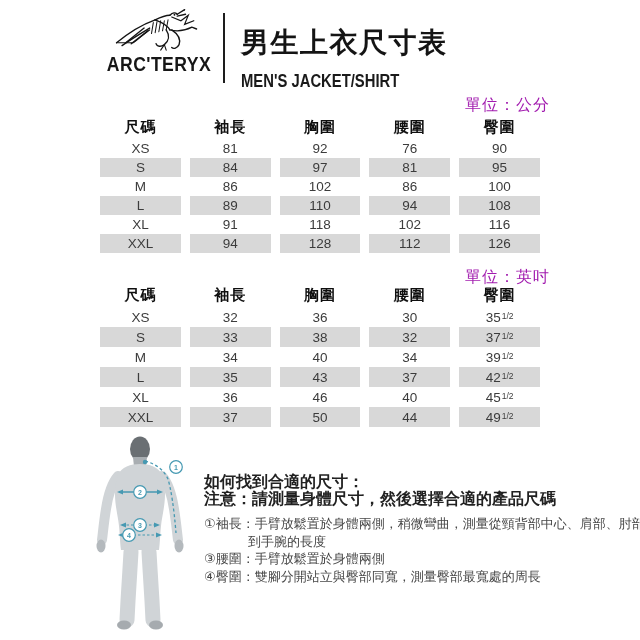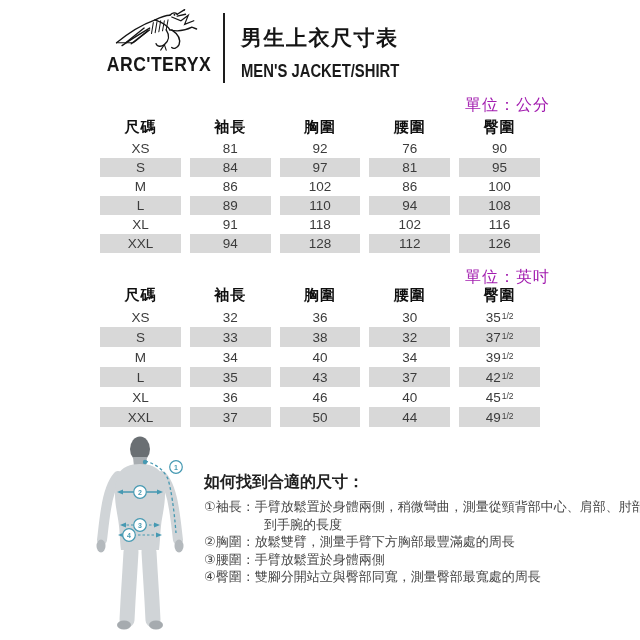--- a/index.html
+++ b/index.html
@@ -8,21 +8,21 @@
   #page { position:relative; width:640px; height:640px; background:#fff; overflow:hidden; }
 
   
   .logo-block { position:absolute; left:100px; top:6px; width:114px; text-align:left; }
   .logo-block svg { display:block; margin:0 auto; }
   .wordmark { margin-top:1px; font-size:20px; font-weight:700; color:#161616;
               letter-spacing:.5px; white-space:nowrap;
               transform:scaleX(.88); transform-origin:center; }
   .hdr-divider { position:absolute; left:223px; top:13px; width:2px; height:70px; background:#1d1d1d; }
   .titles { position:absolute; left:241px; top:24px; }
-  .title-zh { font-size:21px; font-weight:700; letter-spacing:1.5px; color:#141414; white-space:nowrap; }
+  .title-zh { font-size:28px; font-weight:700; letter-spacing:1.5px; color:#141414; white-space:nowrap; }
   .title-en { margin-top:8px; font-size:19px; font-weight:700; color:#1a1a1a; white-space:nowrap;
               transform:scaleX(.78); transform-origin:left; }
 
   
   .unit { position:absolute; left:100px; width:450px; text-align:right;
           font-size:16px; color:#a21caf; letter-spacing:1px; }
   .u1 { top:95px; }
   .u2 { top:267px; }
 
   
@@ -39,21 +39,21 @@
         font-size:13.5px; color:#3c3c3c; }
   .tr.shade .td { background:#d8d8d8; }
   sup.frac { font-size:8.5px; position:relative; top:-1px; margin-left:1px; color:#3c3c3c; }
 
   
   .figure-wrap { position:absolute; left:84px; top:436px; width:120px; height:198px; }
   .guide-text { position:absolute; left:204px; top:473px; width:404px; }
   .g-head { font-size:16px; font-weight:700; color:#212121; line-height:17px; white-space:nowrap; }
   .g-items { margin-top:8px; }
   .g-line { font-size:13px; color:#474747; line-height:17.5px; white-space:nowrap; }
-  .g-cont { margin-left:60px; }
+  .g-cont { margin-left:44px; }
 </style>
 </head>
 <body>
 
 <div id="page">
 
   <header>
     <div class="logo-block">
       <svg width="96" height="46" viewBox="0 0 100 50" fill="none" stroke="#141414" stroke-width="1.5" stroke-linecap="round">
         <path d="M6,40 C18,30 34,20 48,15"></path>
@@ -252,22 +252,22 @@
         <circle cx="56" cy="89" r="6.3" fill="#ffffff" stroke="#4699b2" stroke-width="1.2"></circle>
         <text x="56" y="91.5" fill="#4699b2">3</text>
         <circle cx="45" cy="99" r="6.3" fill="#ffffff" stroke="#4699b2" stroke-width="1.2"></circle>
         <text x="45" y="101.5" fill="#4699b2">4</text>
       </g>
     </svg>
   </div>
 
   <div class="guide-text">
     <div class="g-head">如何找到合適的尺寸：</div>
+    <div class="g-head">注意：請測量身體尺寸，然後選擇合適的產品尺碼</div>
     <div class="g-items">
       <div class="g-line">①袖長：手臂放鬆置於身體兩側，稍微彎曲，測量從頸背部中心、肩部、肘部</div>
       <div class="g-line g-cont">到手腕的長度</div>
-      <div class="g-line">②胸圍：放鬆雙臂，測量手臂下方胸部最豐滿處的周長</div>
       <div class="g-line">③腰圍：手臂放鬆置於身體兩側</div>
       <div class="g-line">④臀圍：雙腳分開站立與臀部同寬，測量臀部最寬處的周長</div>
     </div>
   </div>
 
 </div>
 
 </body></html>

